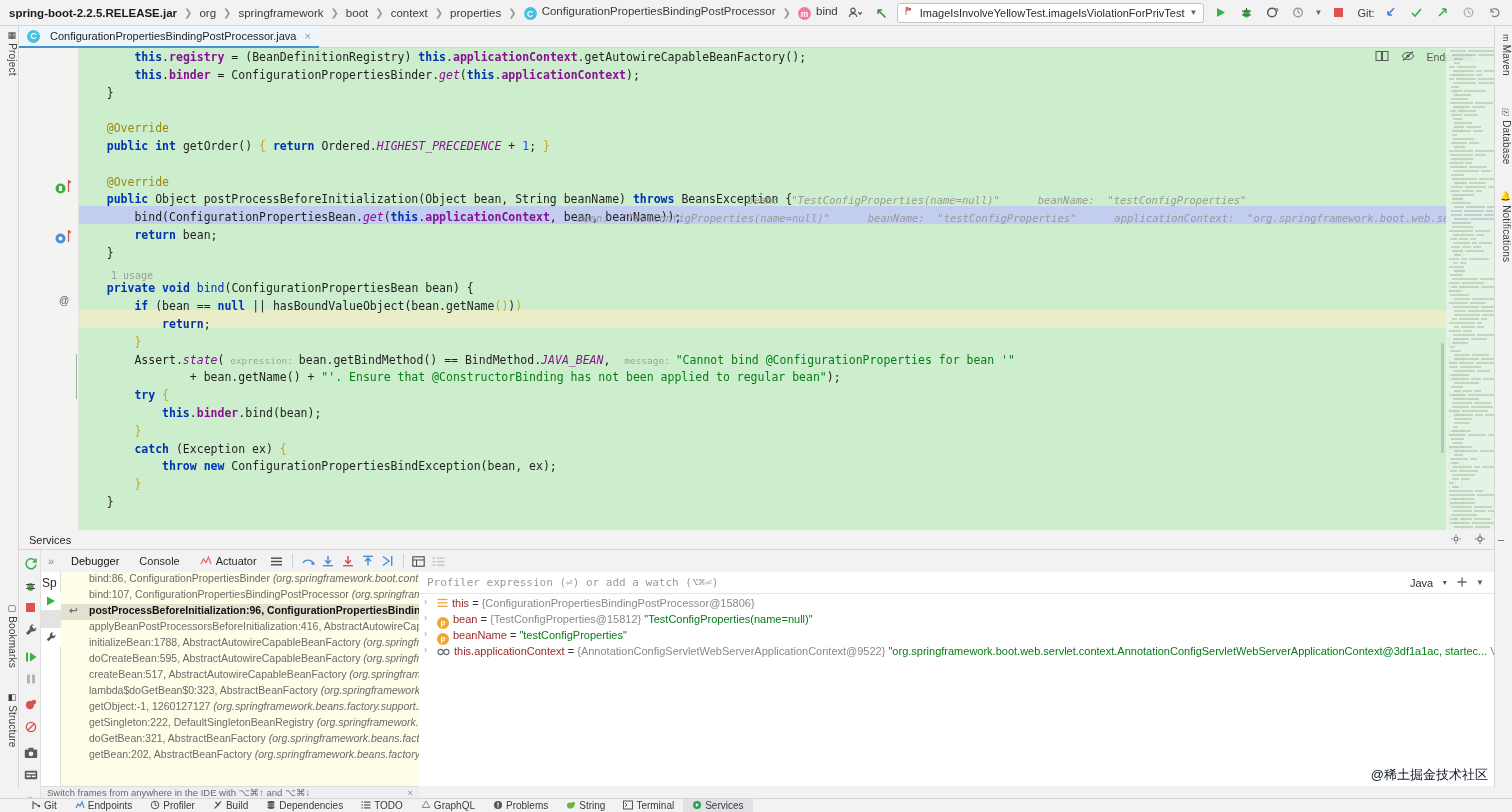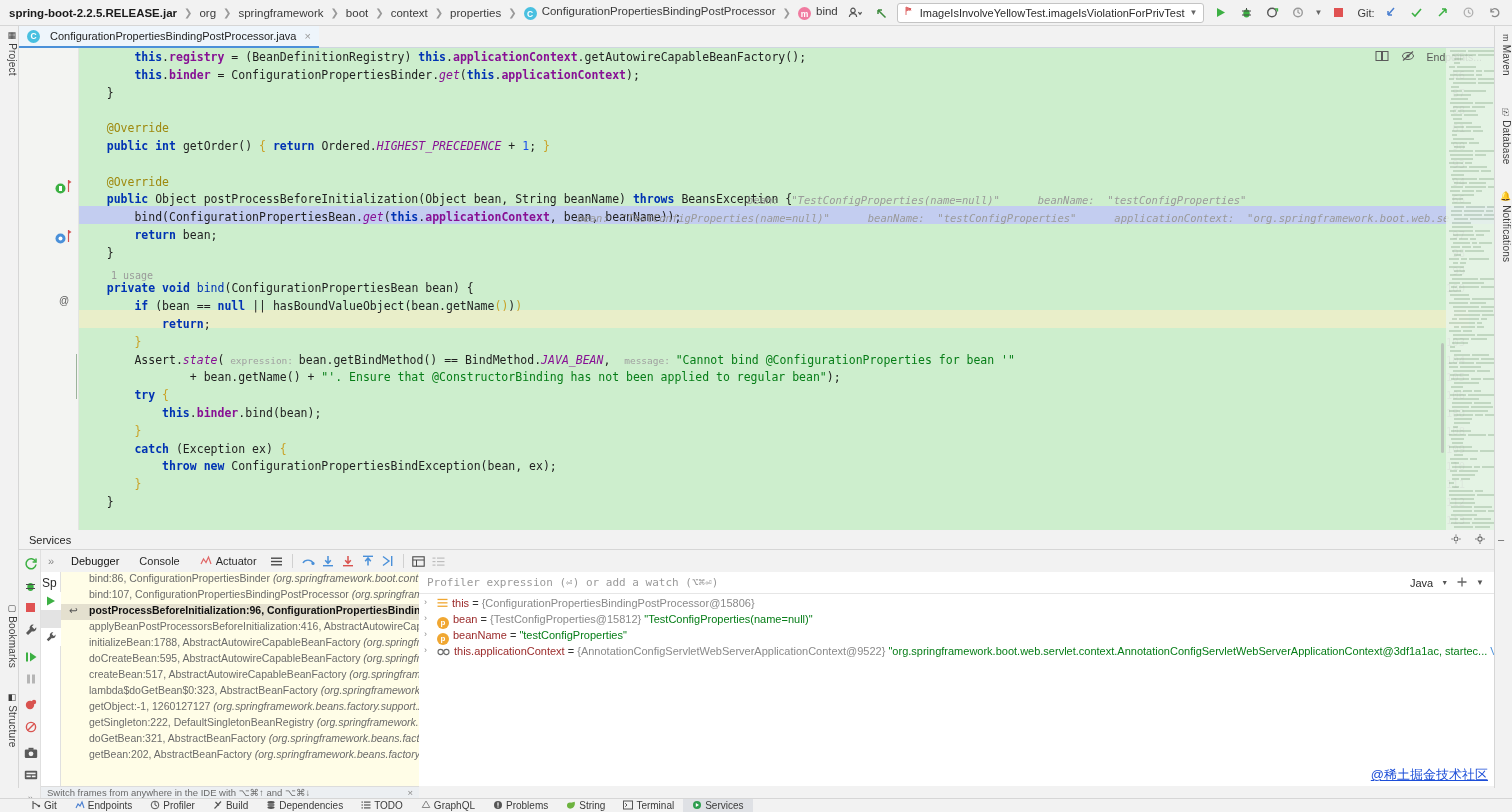--- a/index.html
+++ b/index.html
@@ -146,21 +146,21 @@
 
   
   .statusbar { position:absolute; left:0; bottom:0; width:1512px; height:14px;
                background:#f2f2f2; border-top:1px solid #d6d6d6;
                display:flex; align-items:center; padding-left:22px; gap:0; }
   .sitem { display:flex; align-items:center; gap:3px; font-size:10px;
            color:#3b3b3b; padding:0 9px; height:14px; }
   .sitem.active { background:#dfe1e5; }
 
   .watermark { position:absolute; right:24px; bottom:28px; font-size:13px;
-               color:#1d4ed8;text-decoration:underline; }
+               color:#0f172a; }
 </style>
 </head>
 <body>
 
 <div class="app">
 
   <div class="topbar">
     <div class="crumbs" id="crumbs">
         <span class="crumb jar"><span>spring-boot-2.2.5.RELEASE.jar</span></span>
         <span class="sep">❯</span>

